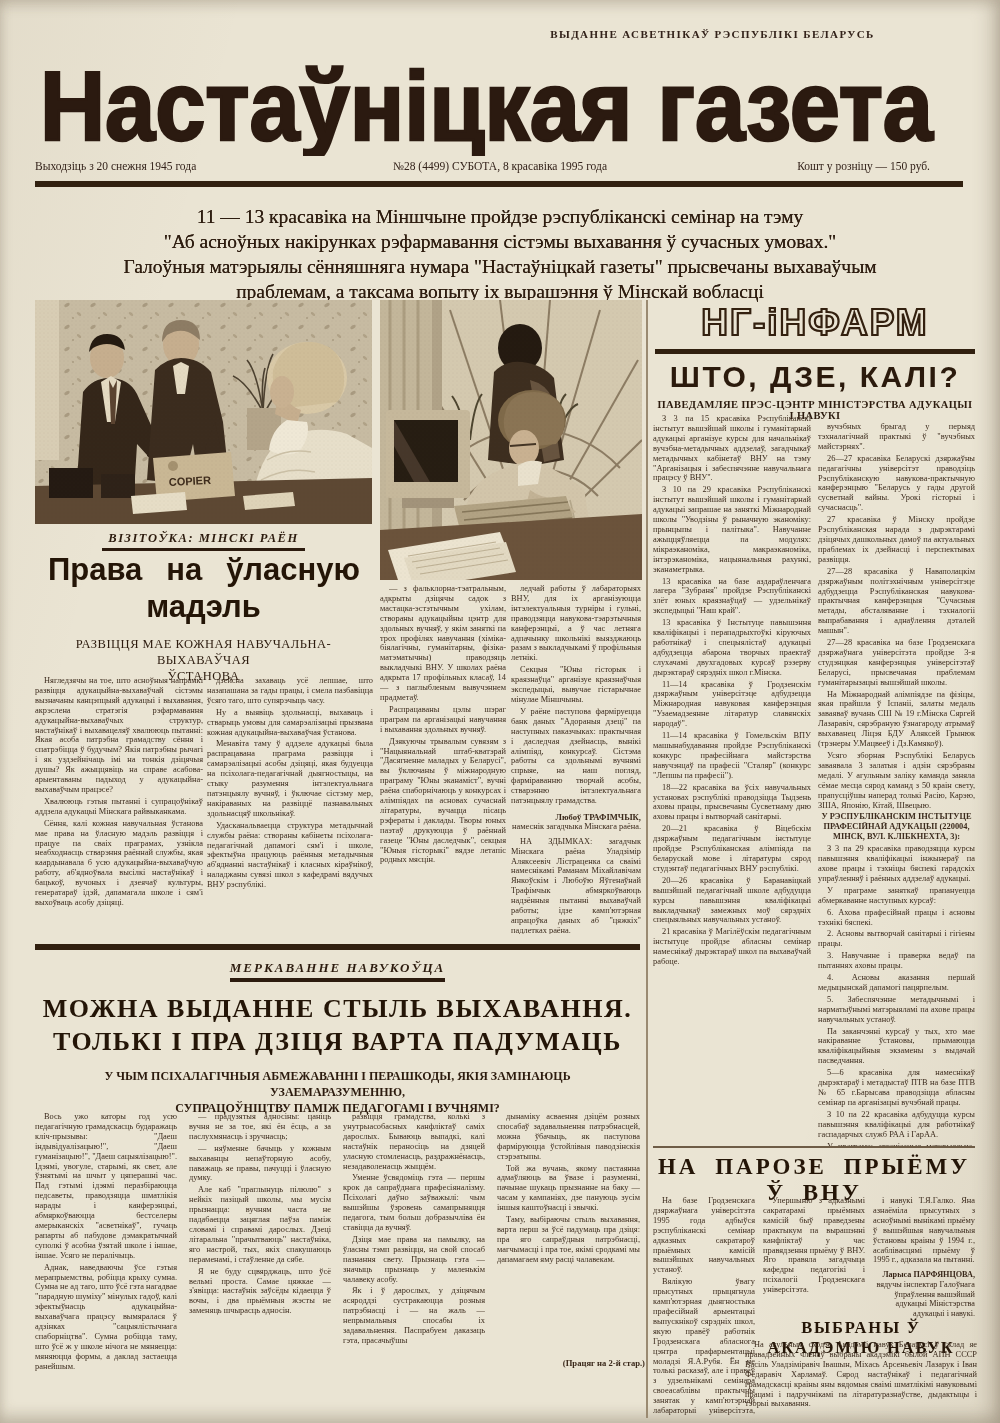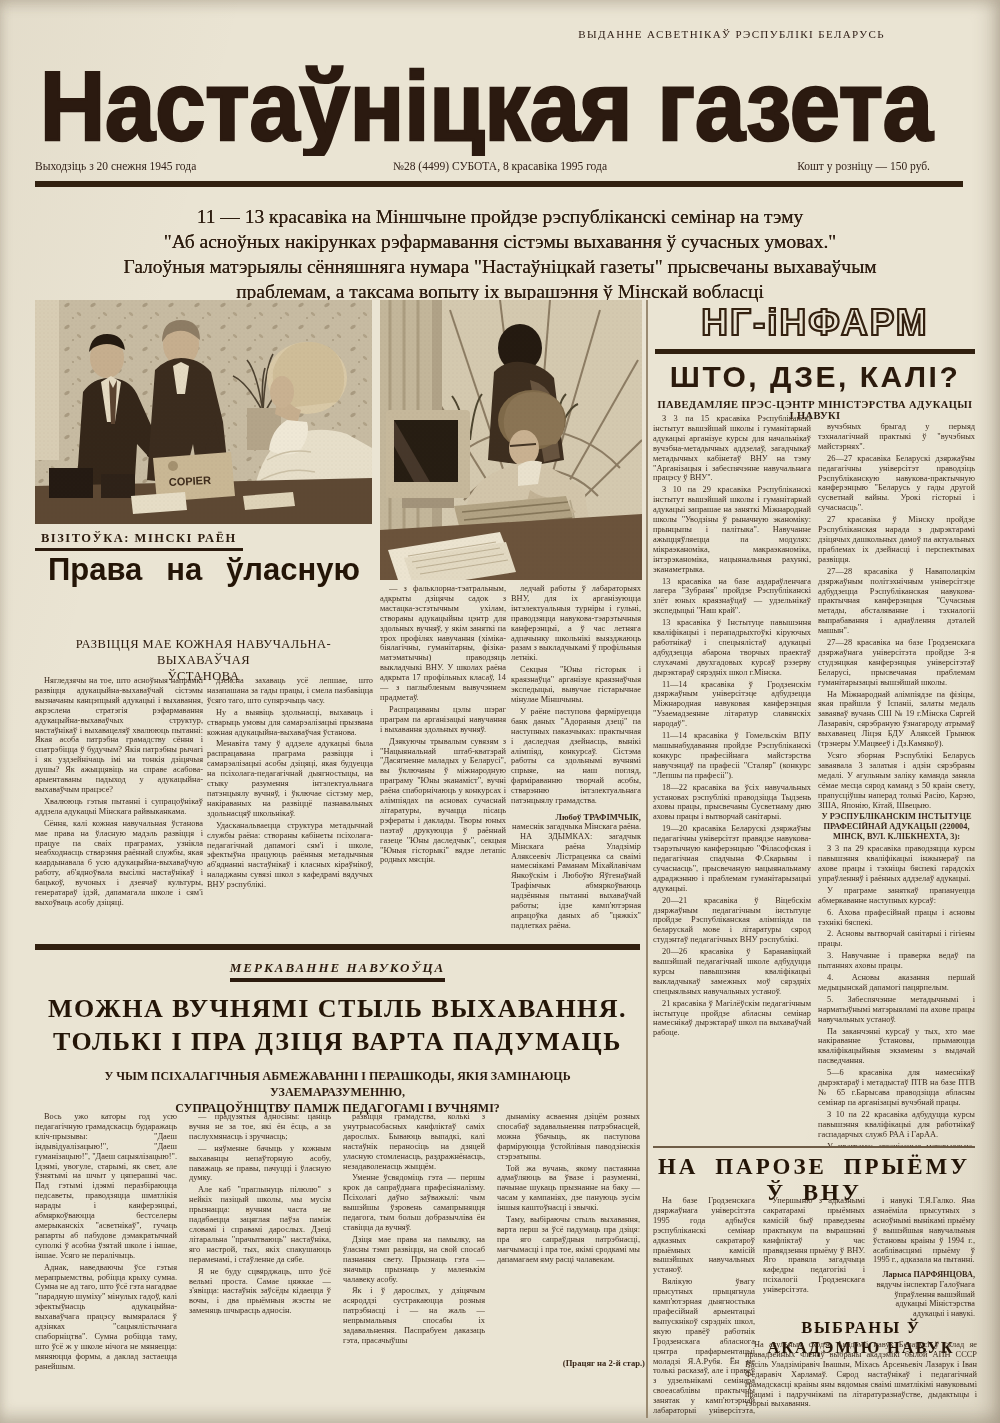--- a/index.html
+++ b/index.html
@@ -9,29 +9,29 @@
   .page{
     position:relative; width:1000px; height:1423px; margin:0 auto;
     background:
       linear-gradient(105deg, rgba(120,100,70,.06), rgba(0,0,0,0) 18%, rgba(0,0,0,0) 80%, rgba(120,100,70,.10)),
       var(--paper);
     box-shadow: inset -10px 0 18px rgba(90,75,55,.22), inset 0 -8px 14px rgba(90,75,55,.18), inset 0 6px 10px rgba(120,105,80,.12);
     font-family:"Liberation Serif", serif; color:var(--ink); overflow:hidden;
   }
   .abs{position:absolute;}
   
-  .edition{font-size:11px; font-weight:normal; letter-spacing:1.4px; color:#33221a; text-align:right;}
+  .edition{font-size:11px; font-weight:bold; letter-spacing:1.4px; color:#33221a; text-align:center;}
   .masthead-svg text{font-family:"Liberation Sans", sans-serif; font-weight:bold; fill:#2b1a10; stroke:#2b1a10; stroke-width:2.6px;}
   .dateline{font-size:11.5px; color:#33221a;}
   .rule{background:var(--rule);}
   .thinrule{background:#6e5c46;}
   .vrule{background:#9a8a71; width:1.5px;}
   .announce{font-size:19.5px; line-height:25px; text-align:center; color:#2e1d10; text-shadow:0 0 .4px #2e1d10;}
   
-  .kicker{font-size:12.5px; font-weight:bold; letter-spacing:1.5px; text-align:left; color:#2c1b0e;}
+  .kicker{font-size:12.5px; font-style:italic; font-weight:bold; letter-spacing:1.5px; text-align:center; color:#2c1b0e;}
   .kicker .inner{display:inline-block; border-bottom:3px solid #2c1b0e; padding:0 6px 2px;}
   .visit-h1{font-family:"Liberation Sans", sans-serif; font-weight:bold; font-size:31px; line-height:36px; color:#241507; text-align:justify; text-align-last:justify;}
   .visit-h2{font-family:"Liberation Sans", sans-serif; font-weight:bold; font-size:31px; line-height:36px; color:#241507; text-align:center;}
   .subhead{font-size:12.5px; font-weight:normal; text-align:center; letter-spacing:.5px; color:#2c1b0e; line-height:16px;}
   .col{font-size:8.4px; line-height:9.9px; text-align:justify; overflow:hidden; color:#3c2b1d;}
   .col p{margin:0 0 2px; text-indent:9px;}
   .col p.sub{font-weight:bold; text-indent:0; text-align:center;}
   .byline{font-size:8.6px; font-weight:bold; text-align:right; line-height:10px;}
   .byrole{font-size:8.4px; text-align:right; line-height:9.8px;}
   
@@ -218,20 +218,21 @@
           <path d="M40 274 L128 260"></path>
       </g>
     </g>
     <rect width="262" height="280" fill="url(#grain)"></rect>
   </svg>
 
   <div class="abs kicker" style="left:35px; top:531px; width:337px;">
     <span class="inner">ВІЗІТОЎКА: МІНСКІ РАЁН</span>
   </div>
   <div class="abs visit-h1" style="left:48px; top:552px; width:312px;">Права на ўласную</div>
+  <div class="abs visit-h2" style="left:35px; top:589px; width:337px;">мадэль</div>
   <div class="abs subhead" style="left:35px; top:636px; width:337px;">
     <div>РАЗВІЦЦЯ МАЕ КОЖНАЯ НАВУЧАЛЬНА-ВЫХАВАЎЧАЯ</div>
     <div>ЎСТАНОВА</div>
   </div>
   <div class="abs col" style="left:35px;  top:676px; width:168px; height:254px;">
       <p>Нягледзячы на тое, што асноўныя напрамкі развіцця адукацыйна-выхаваўчай сістэмы вызначаны канцэпцыяй адукацыі і выхавання, акрэслена стратэгія рэфармавання адукацыйна-выхаваўчых структур, настаўнікаў і выхавацеляў хвалююць пытанні: Якая асоба патрэбна грамадству сёння і спатрэбіцца ў будучым? Якія патрэбны рычагі і як уздзейнічаць імі на тонкія дзіцячыя душы? Як ажыццявіць на справе асабова-арыентаваны падыход у адукацыйна-выхаваўчым працэсе?</p>
       <p>Хвалююць гэтыя пытанні і супрацоўнікаў аддзела адукацыі Мінскага райвыканкама.</p>
       <p>Сёння, калі кожная навучальная ўстанова мае права на ўласную мадэль развіцця і працуе па сваіх праграмах, узнікла неабходнасць стварэння раённай службы, якая каардынавала б усю адукацыйна-выхаваўчую работу, аб'ядноўвала высілкі настаўнікаў і бацькоў, вучоных і дзеячаў культуры, генератараў ідэй, дапамагала школе і сям'і выхоўваць асобу дзіцяці.</p>
     </div>
   <div class="abs col" style="left:207px; top:676px; width:166px; height:254px;">
@@ -246,39 +247,38 @@
       <p>Дзякуючы трывалым сувязям з "Нацыянальнай штаб-кватэрай "Дасягненне маладых у Беларусі", вы ўключаны ў міжнародную праграму "Юны эканаміст", вучні раёна спаборнічаюць у конкурсах і алімпіядах па асновах сучаснай літаратуры, вучацца пісаць рэфераты і даклады. Творы юных паэтаў друкуюцца ў раённай газеце "Юны даследчык", секцыя "Юныя гісторыкі" вядзе летапіс родных мясцін.</p>
     </div>
   <div class="abs" style="left:511px; top:584px; width:130px; height:350px; overflow:hidden;">
     <div class="col" style="width:130px;">
         <p>ледчай работы ў лабараторыях ВНУ, для іх арганізуюцца інтэлектуальныя турніры і гульні, праводзяцца навукова-тэарэтычныя канферэнцыі, а ў час летняга адпачынку школьнікі выязджаюць разам з выкладчыкамі ў профільныя летнікі.</p>
         <p>Секцыя "Юны гісторык і краязнаўца" арганізуе краязнаўчыя экспедыцыі, вывучае гістарычнае мінулае Міншчыны.</p>
         <p>У раёне паступова фарміруецца банк даных "Адораныя дзеці" па наступных паказчыках: практычная і даследчая дзейнасць, вынікі алімпіяд, конкурсаў. Сістэма работы са здольнымі вучнямі спрыяе, на наш погляд, фарміраванню творчай асобы, стварэнню інтэлектуальнага патэнцыялу грамадства.</p>
       </div>
     <div class="byline" style="margin-top:4px;">Любоў ТРАФІМЧЫК,</div>
     <div class="byrole">намеснік загадчыка Мінскага раёна.</div>
-    <div class="col" style="width:130px; ">
+    <div class="col" style="width:130px; margin-top:5px;">
         <p style="text-indent:9px;">НА ЗДЫМКАХ: загадчык Мінскага раёна Уладзімір Аляксеевіч Лістраценка са сваімі намеснікамі Раманам Міхайлавічам Янкоўскім і Любоўю Яўгенаўнай Трафімчык абмяркоўваюць надзённыя пытанні выхаваўчай работы; ідзе камп'ютэрная апрацоўка даных аб "цяжкіх" падлетках раёна.</p>
       </div>
 
   </div>
 
   <div class="abs ng-title" style="left:655px; top:302px; width:320px;">НГ-іНФАРМ</div>
   <div class="abs rule" style="left:655px; top:349px; width:320px; height:5px;"></div>
   <div class="abs shto" style="left:655px; top:360px; width:320px;">ШТО, ДЗЕ, КАЛІ?</div>
   <div class="abs ng-sub" style="left:655px; top:399px; width:320px;">ПАВЕДАМЛЯЕ ПРЭС-ЦЭНТР МІНІСТЭРСТВА АДУКАЦЫІ І НАВУКІ</div>
   <div class="abs col" style="left:653px; top:414px; width:158px; height:726px;">
       <p>З 3 па 15 красавіка Рэспубліканскі інстытут вышэйшай школы і гуманітарнай адукацыі арганізуе курсы для начальнікаў вучэбна-метадычных аддзелаў, загадчыкаў метадычных кабінетаў ВНУ на тэму "Арганізацыя і забеспячэнне навучальнага працэсу ў ВНУ".</p>
       <p>З 10 па 29 красавіка Рэспубліканскі інстытут вышэйшай школы і гуманітарнай адукацыі запрашае на заняткі Міжнароднай школы "Уводзіны ў рыначную эканоміку: прынцыпы і палітыка". Навучанне ажыццяўляецца па модулях: мікраэканоміка, макраэканоміка, інтэрэканоміка, нацыянальныя рахункі, эканаметрыка.</p>
       <p>13 красавіка на базе аздараўленчага лагера "Зубраня" пройдзе Рэспубліканскі злёт юных краязнаўцаў — удзельнікаў экспедыцыі "Наш край".</p>
       <p>13 красавіка ў Інстытуце павышэння кваліфікацыі і перападрыхтоўкі кіруючых работнікаў і спецыялістаў адукацыі адбудзецца абарона творчых праектаў слухачамі двухгадовых курсаў рэзерву дырэктараў сярэдніх школ г.Мінска.</p>
       <p>11—14 красавіка ў Гродзенскім дзяржаўным універсітэце адбудзецца Міжнародная навуковая канферэнцыя "Узаемадзеянне літаратур славянскіх народаў".</p>
       <p>11—14 красавіка ў Гомельскім ВПУ машынабудавання пройдзе Рэспубліканскі конкурс прафесійнага майстэрства навучэнцаў па прафесіі "Сталяр" (конкурс "Лепшы па прафесіі").</p>
       <p>18—22 красавіка ва ўсіх навучальных установах рэспублікі праводзіцца Тыдзень аховы працы, прысвечаны Сусветнаму дню аховы працы і вытворчай санітарыі.</p>
-      <p>19—20 красавіка Беларускі дзяржаўны педагагічны універсітэт правядзе навукова-тэарэтычную канферэнцыю "Філасофская і педагагічная спадчына Ф.Скарыны і сучаснасць", прысвечаную нацыянальнаму адраджэнню і праблемам гуманітарызацыі адукацыі.</p>
       <p>20—21 красавіка ў Віцебскім дзяржаўным педагагічным інстытуце пройдзе Рэспубліканская алімпіяда па беларускай мове і літаратуры сярод студэнтаў педагагічных ВНУ рэспублікі.</p>
       <p>20—26 красавіка ў Баранавіцкай вышэйшай педагагічнай школе адбудуцца курсы павышэння кваліфікацыі выкладчыкаў замежных моў сярэдніх спецыяльных навучальных устаноў.</p>
       <p>21 красавіка ў Магілёўскім педагагічным інстытуце пройдзе абласны семінар намеснікаў дырэктараў школ па выхаваўчай рабоце.</p>
     </div>
   <div class="abs col" style="left:818px; top:414px; width:157px; height:726px;margin-top:8px;">
       <p>вучэбных брыгад у перыяд тэхналагічнай практыкі ў "вучэбных майстэрнях".</p>
       <p>26—27 красавіка Беларускі дзяржаўны педагагічны універсітэт праводзіць Рэспубліканскую навукова-практычную канферэнцыю "Беларусь у гады другой сусветнай вайны. Урокі гісторыі і сучаснасць".</p>
       <p>27 красавіка ў Мінску пройдзе Рэспубліканская нарада з дырэктарамі дзіцячых дашкольных дамоў па актуальных праблемах іх дзейнасці і перспектывах развіцця.</p>
       <p>27—28 красавіка ў Наваполацкім дзяржаўным політэхнічным універсітэце адбудзецца Рэспубліканская навукова-практычная канферэнцыя "Сучасныя метады, абсталяванне і тэхналогіі выпрабавання і аднаўлення дэталей машын".</p>
       <p>27—28 красавіка на базе Гродзенскага дзяржаўнага універсітэта пройдзе 3-я студэнцкая канферэнцыя універсітэтаў Беларусі, прысвечаная праблемам гуманітарызацыі вышэйшай школы.</p>
@@ -296,21 +296,21 @@
       <p>5—6 красавіка для намеснікаў дырэктараў і метадыстаў ПТВ на базе ПТВ № 65 г.Барысава праводзіцца абласны семінар па арганізацыі вучэбнай працы.</p>
       <p>З 10 па 22 красавіка адбудуцца курсы павышэння кваліфікацыі для работнікаў гаспадарчых служб РАА і ГарАА.</p>
       <p>У праграме: арганізацыя матэрыяльна-тэхнічнага забеспячэння; планава-гаспадарчая дзейнасць; асновы рыначнай эканомікі; фінансава-гаспадарчая дзейнасць; камплектаванне вучэбных кабінетаў.</p>
     </div>
 
   <div class="abs rule" style="left:35px; top:944px; width:605px; height:6px;"></div>
 
   <div class="abs op-kicker" style="left:35px; top:960px; width:605px;">МЕРКАВАННЕ НАВУКОЎЦА</div>
   <div class="abs op-bar" style="left:230px; top:978px; width:215px;"></div>
   <div class="abs op-h" style="left:35px; top:992px; width:605px;">
-    <div>МОЖНА ВУЧНЯМІ СТЫЛЬ ВЫХАВАННЯ.</div>
+    <div>МОЖНА ВЫДАННЕ СТЫЛЬ ВЫХАВАННЯ.</div>
     <div>ТОЛЬКІ І ПРА ДЗІЦЯ ВАРТА ПАДУМАЦЬ</div>
   </div>
   <div class="abs op-sub" style="left:45px; top:1068px; width:585px;">
     <div>У ЧЫМ ПСІХАЛАГІЧНЫЯ АБМЕЖАВАННІ І ПЕРАШКОДЫ, ЯКІЯ ЗАМІНАЮЦЬ УЗАЕМАРАЗУМЕННЮ,</div>
     <div>СУПРАЦОЎНІЦТВУ ПАМІЖ ПЕДАГОГАМІ І ВУЧНЯМІ?</div>
   </div>
   <div class="abs col" style="left:35px;  top:1112px; width:142px; height:284px;">
       <p>Вось ужо каторы год усю педагагічную грамадскасць бударажаць кліч-прызывы: "Даеш індывідуалізацыю!", "Даеш гуманізацыю!", "Даеш сацыялізацыю!". Ідэямі, увогуле, старымі, як свет, але ўзнятымі на шчыт у цяперашні час. Пад гэтымі ідэямі перазбіраюцца педсаветы, праводзяцца шматлікія нарады і канферэнцыі, абмяркоўваюцца бестселеры амерыканскіх "асветнікаў", гучаць рапарты аб пабудове дэмакратычнай суполкі ў асобна ўзятай школе і іншае, іншае. Усяго не пералічыць.</p>
       <p>Аднак, наведваючы ўсе гэтыя мерапрыемствы, робіцца крыху сумна. Сумна не ад таго, што ўсё гэта нагадвае "парадную шуміху" мінулых гадоў, калі эфектыўнасць адукацыйна-выхаваўчага працэсу вымяралася ў адзінках "сацыялістычнага спаборніцтва". Сумна робіцца таму, што ўсё ж у школе нічога не мяняецца: мяняюцца формы, а даклад застаецца ранейшым.</p>
     </div>

